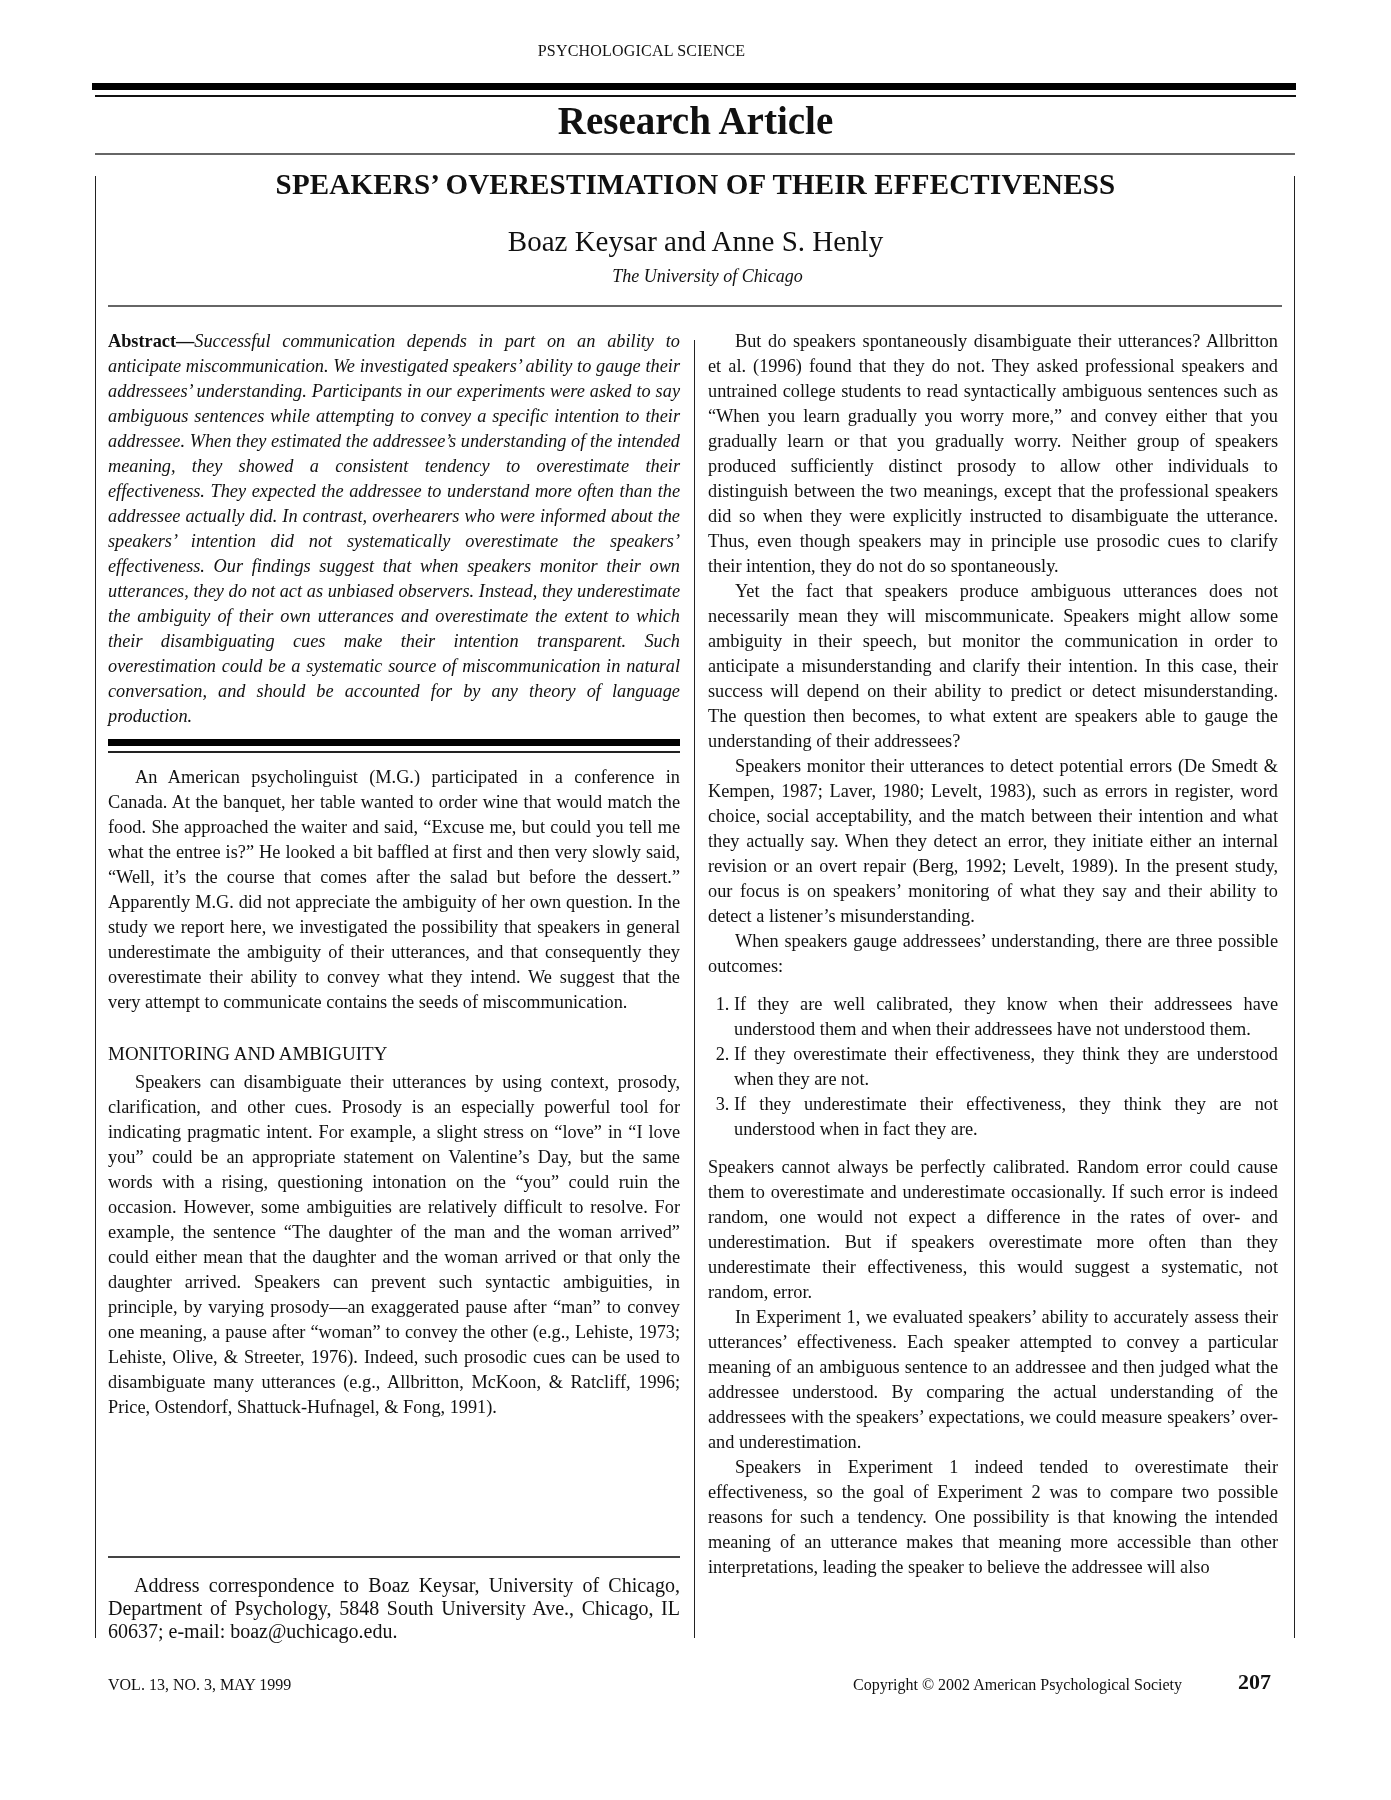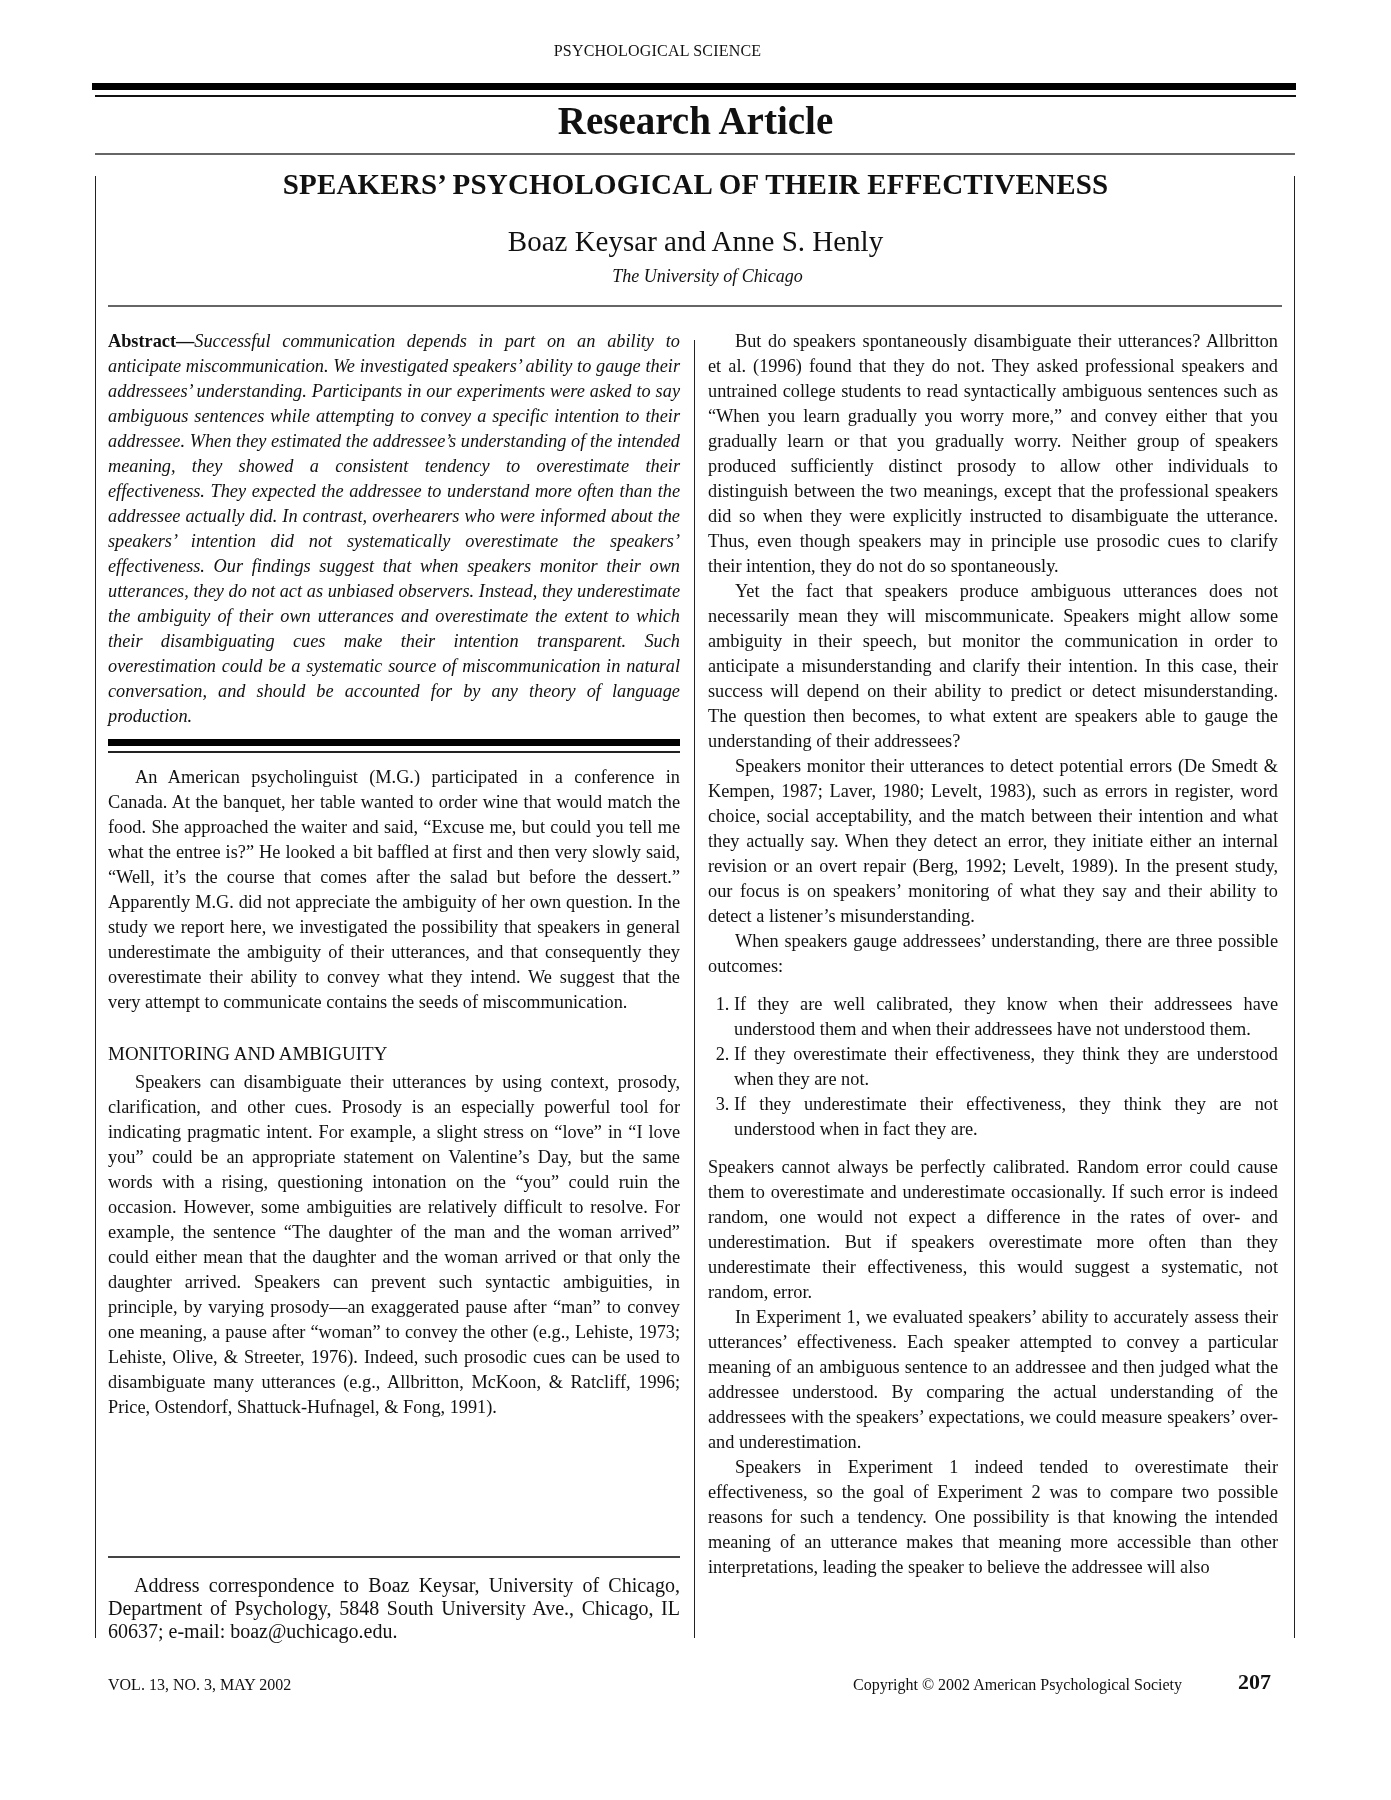--- a/index.html
+++ b/index.html
@@ -1,19 +1,19 @@
 <!DOCTYPE html>
 <html><head>
 <meta charset="utf-8">
 <style>
   html, body { margin:0; padding:0; background:#fff; }
   body { width:1391px; height:1800px; position:relative; overflow:hidden;
          font-family:"Liberation Serif","DejaVu Serif",serif; color:#111; }
   .abs { position:absolute; }
-  .journal { left:16px; width:1283px; top:42px; text-align:center; font-size:16px; letter-spacing:0.2px; }
+  .journal { left:0; width:1283px; top:42px; text-align:center; font-size:16px; letter-spacing:0.2px; }
   .rule-thick { left:92px; top:83px; width:1204px; height:7px; background:#000; }
   .rule-thin { left:95px; top:95px; width:1201px; height:2px; background:#111; }
   .section-type { left:0; width:1391px; top:96px; text-align:center; font-size:39px; font-weight:bold; line-height:50px; }
   .rule-gray { left:95px; top:153px; width:1200px; height:2px; background:#666; }
   .frame-left { left:95px; top:176px; width:1px; height:1462px; background:#222; }
   .frame-right { left:1294px; top:176px; width:1px; height:1462px; background:#222; }
   .col-sep { left:694px; top:340px; width:1px; height:1298px; background:#222; }
   .title { left:0; width:1391px; top:168px; text-align:center; font-size:29px; font-weight:bold; letter-spacing:0.2px; }
   .authors { left:0; width:1391px; top:225px; text-align:center; font-size:29px; }
   .affil { left:0; width:1391px; top:266px; text-align:center; font-size:18px; font-style:italic;padding-left:12px; }
@@ -43,21 +43,21 @@
 <div class="abs journal">PSYCHOLOGICAL SCIENCE</div>
 <div class="abs rule-thick"></div>
 <div class="abs rule-thin"></div>
 <div class="abs section-type">Research Article</div>
 <div class="abs rule-gray"></div>
 
 <div class="abs frame-left"></div>
 <div class="abs frame-right"></div>
 <div class="abs col-sep"></div>
 
-<div class="abs title">SPEAKERS’ PSYCHOLOGICAL OF THEIR EFFECTIVENESS</div>
+<div class="abs title">SPEAKERS’ OVERESTIMATION OF THEIR EFFECTIVENESS</div>
 <div class="abs authors">Boaz Keysar and Anne S. Henly</div>
 <div class="abs affil">The University of Chicago</div>
 <div class="abs rule-head"></div>
 
 <div class="abs col left-col">
   <p class="abstract"><b>Abstract—</b><span>Successful communication depends in part on an ability to anticipate miscommunication. We investigated speakers’ ability to gauge their addressees’ understanding. Participants in our experiments were asked to say ambiguous sentences while attempting to convey a specific intention to their addressee. When they estimated the addressee’s understanding of the intended meaning, they showed a consistent tendency to overestimate their effectiveness. They expected the addressee to understand more often than the addressee actually did. In contrast, overhearers who were informed about the speakers’ intention did not systematically overestimate the speakers’ effectiveness. Our findings suggest that when speakers monitor their own utterances, they do not act as unbiased observers. Instead, they underestimate the ambiguity of their own utterances and overestimate the extent to which their disambiguating cues make their intention transparent. Such overestimation could be a systematic source of miscommunication in natural conversation, and should be accounted for by any theory of language production.</span></p>
   <div class="abs-rule"></div>
   <div class="abs-rule2"></div>
   <p class="indent">An American psycholinguist (M.G.) participated in a conference in Canada. At the banquet, her table wanted to order wine that would match the food. She approached the waiter and said, “Excuse me, but could you tell me what the entree is?” He looked a bit baffled at first and then very slowly said, “Well, it’s the course that comes after the salad but before the dessert.” Apparently M.G. did not appreciate the ambiguity of her own question. In the study we report here, we investigated the possibility that speakers in general underestimate the ambiguity of their utterances, and that consequently they overestimate their ability to convey what they intend. We suggest that the very attempt to communicate contains the seeds of miscommunication.</p>
   <p class="heading">MONITORING AND AMBIGUITY</p>
@@ -75,15 +75,15 @@
   <ol class="outcomes">
     <li>If they are well calibrated, they know when their addressees have understood them and when their addressees have not understood them.</li>
     <li>If they overestimate their effectiveness, they think they are understood when they are not.</li>
     <li>If they underestimate their effectiveness, they think they are not understood when in fact they are.</li>
   </ol>
   <p>Speakers cannot always be perfectly calibrated. Random error could cause them to overestimate and underestimate occasionally. If such error is indeed random, one would not expect a difference in the rates of over- and underestimation. But if speakers overestimate more often than they underestimate their effectiveness, this would suggest a systematic, not random, error.</p>
   <p class="indent">In Experiment 1, we evaluated speakers’ ability to accurately assess their utterances’ effectiveness. Each speaker attempted to convey a particular meaning of an ambiguous sentence to an addressee and then judged what the addressee understood. By comparing the actual understanding of the addressees with the speakers’ expectations, we could measure speakers’ over- and underestimation.</p>
   <p class="indent">Speakers in Experiment 1 indeed tended to overestimate their effectiveness, so the goal of Experiment 2 was to compare two possible reasons for such a tendency. One possibility is that knowing the intended meaning of an utterance makes that meaning more accessible than other interpretations, leading the speaker to believe the addressee will also</p>
 </div>
 
-<div class="abs footer-left">VOL. 13, NO. 3, MAY 2002</div>
+<div class="abs footer-left">VOL. 13, NO. 3, MAY 1999</div>
 <div class="abs footer-right">Copyright © 2002 American Psychological Society</div>
 <div class="abs page-num">207</div>
 
 </body></html>

